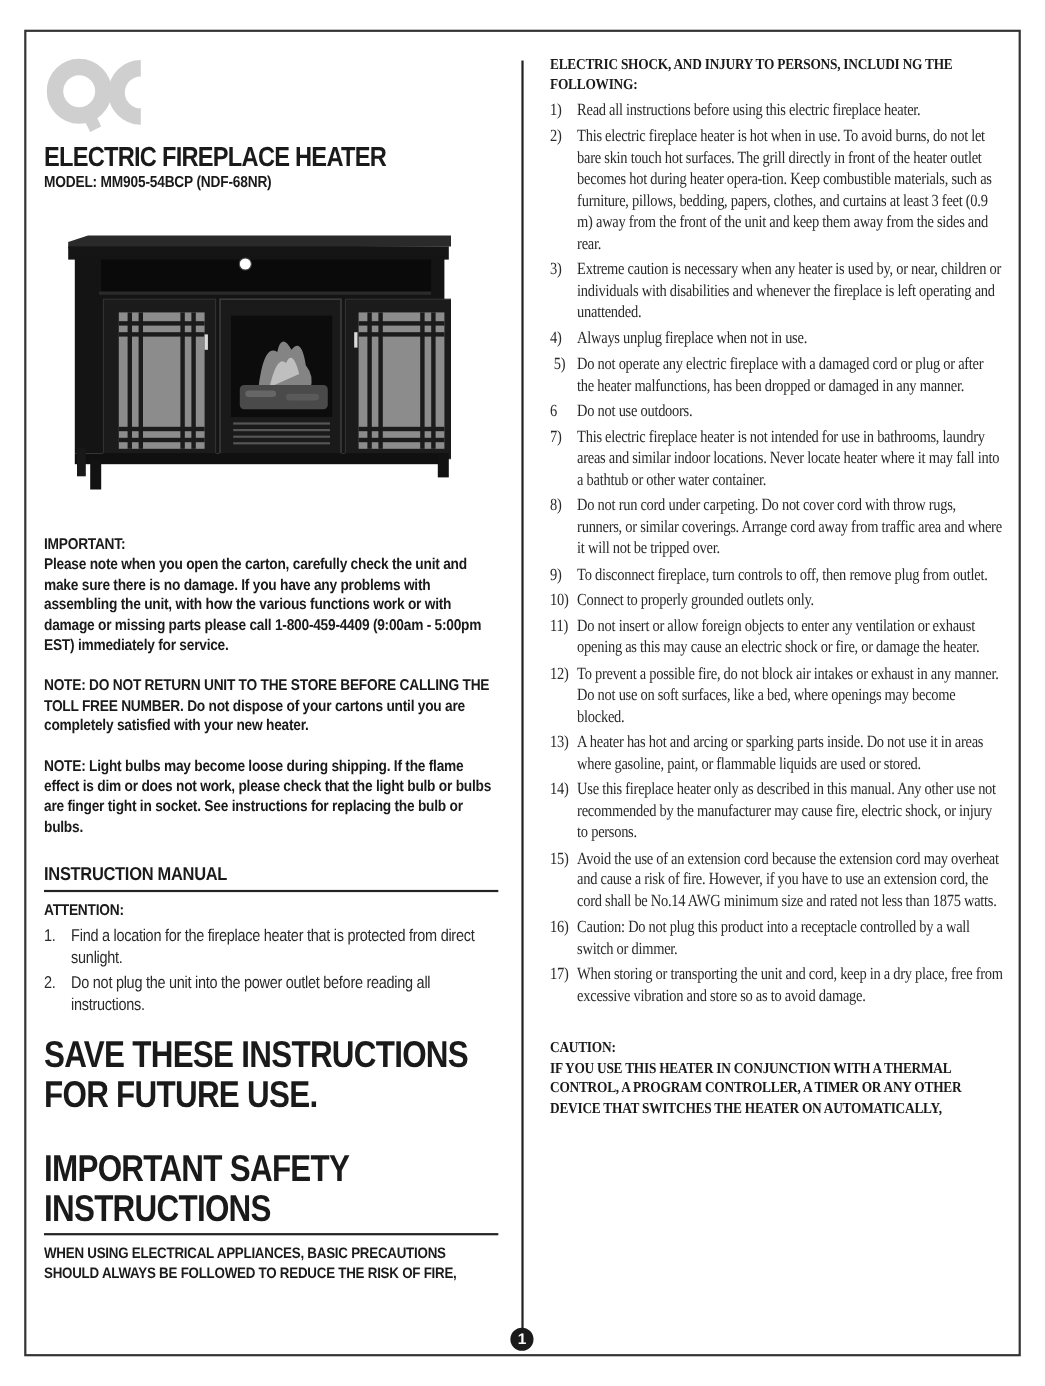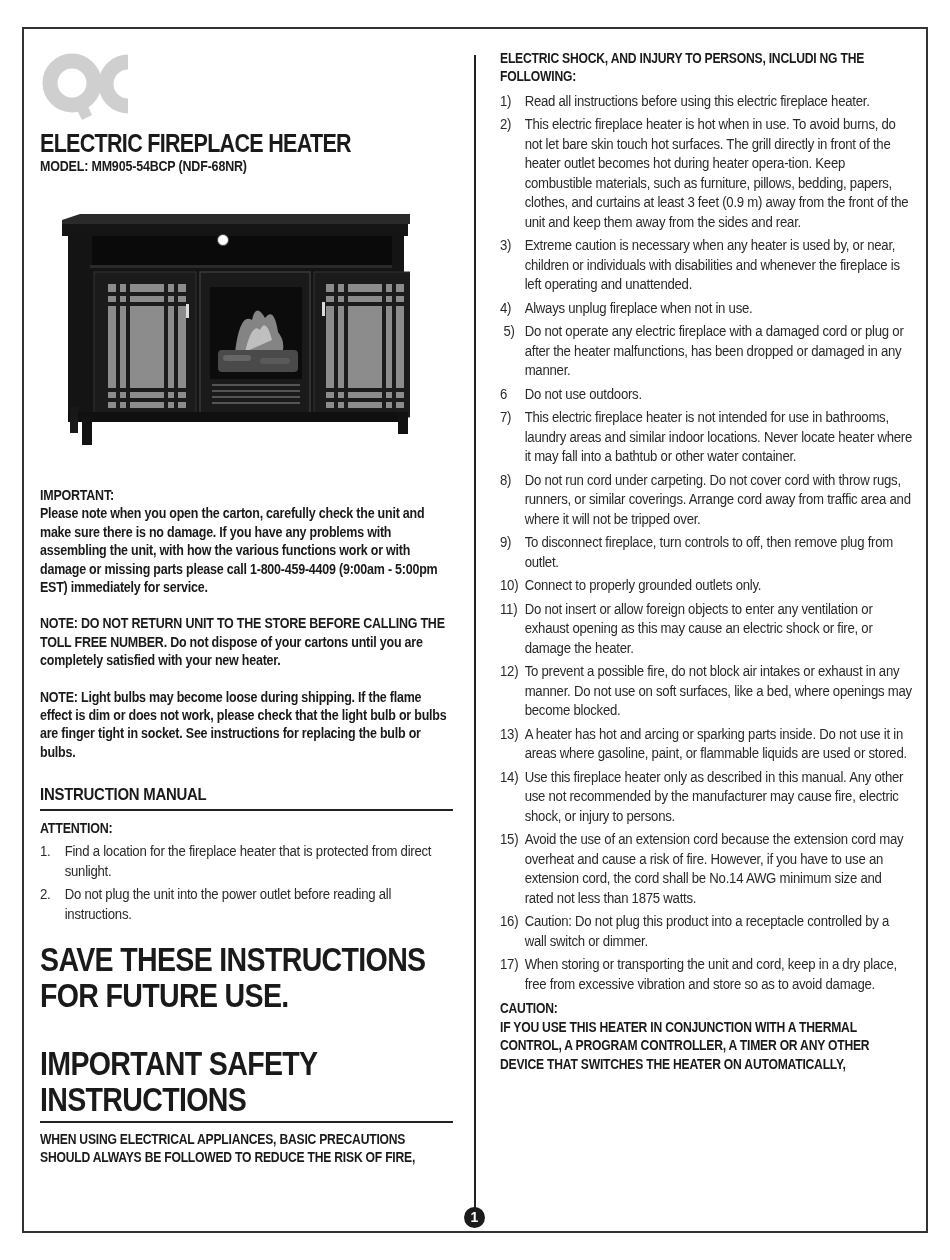--- a/index.html
+++ b/index.html
@@ -13,21 +13,21 @@
     .divider {
       position: absolute; left: 474px; top: 55px; width: 1.5px; height: 1155px; background: #222;
     }
     .page-badge {
       position: absolute; left: 464px; top: 1207px; width: 21px; height: 21px;
       border-radius: 50%; background: #1b1b1b; color: #fff;
       font-weight: bold; font-size: 14px; line-height: 21px; text-align: center;
     }
 
     .col-left { position: absolute; left: 40px; top: 40px; width: 413px; }
-    .col-right { position: absolute; left: 500px; top: 50px; width: 415px; }
+    .col-right { position: absolute; left: 500px; top: 50px; width: 415px; font-family: Liberation Serif, serif; }
 
     .logo { position: relative; width: 95px; height: 75px; margin-left: 2px; margin-top: 8px; }
     .logo svg { display: block; }
 
     .title {
       font-weight: bold; font-size: 25px; letter-spacing: -0.8px; margin-top: 6px;
       transform: scaleX(0.86); transform-origin: left; white-space: nowrap; color: #1a1a1a;
     }
     .model {
       font-weight: bold; font-size: 14.5px; margin-top: 0px; letter-spacing: -0.2px;
@@ -241,19 +241,19 @@
     <li>
         <span class="n">16)</span>
         <span class="t">Caution: Do not plug this product into a receptacle controlled by a wall switch or dimmer.</span>
       </li>
     <li>
         <span class="n">17)</span>
         <span class="t">When storing or transporting the unit and cord, keep in a dry place, free from excessive vibration and store so as to avoid damage.</span>
       </li>
   </ul>
 
-  <div style="margin-top: 7px;">
+  <div style="margin-top: 28px;">
     <div class="para-bold" style="font-size: 13.8px;">CAUTION:</div>
     <div class="para-bold" style="font-size: 13.8px;">IF YOU USE THIS HEATER IN CONJUNCTION WITH A THERMAL CONTROL, A PROGRAM CONTROLLER, A TIMER OR ANY OTHER DEVICE THAT SWITCHES THE HEATER ON AUTOMATICALLY,</div>
   </div>
 </div>
 
 <div class="page-badge">1</div>
 
 </body></html>

